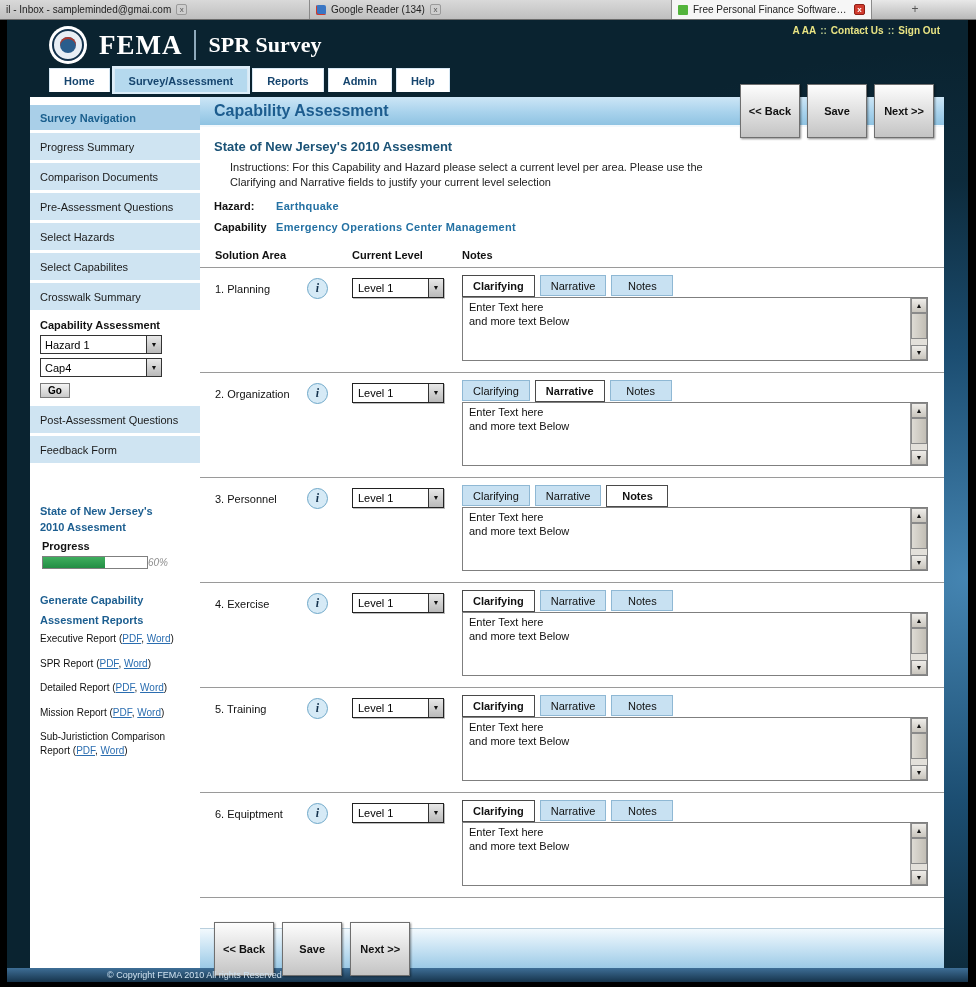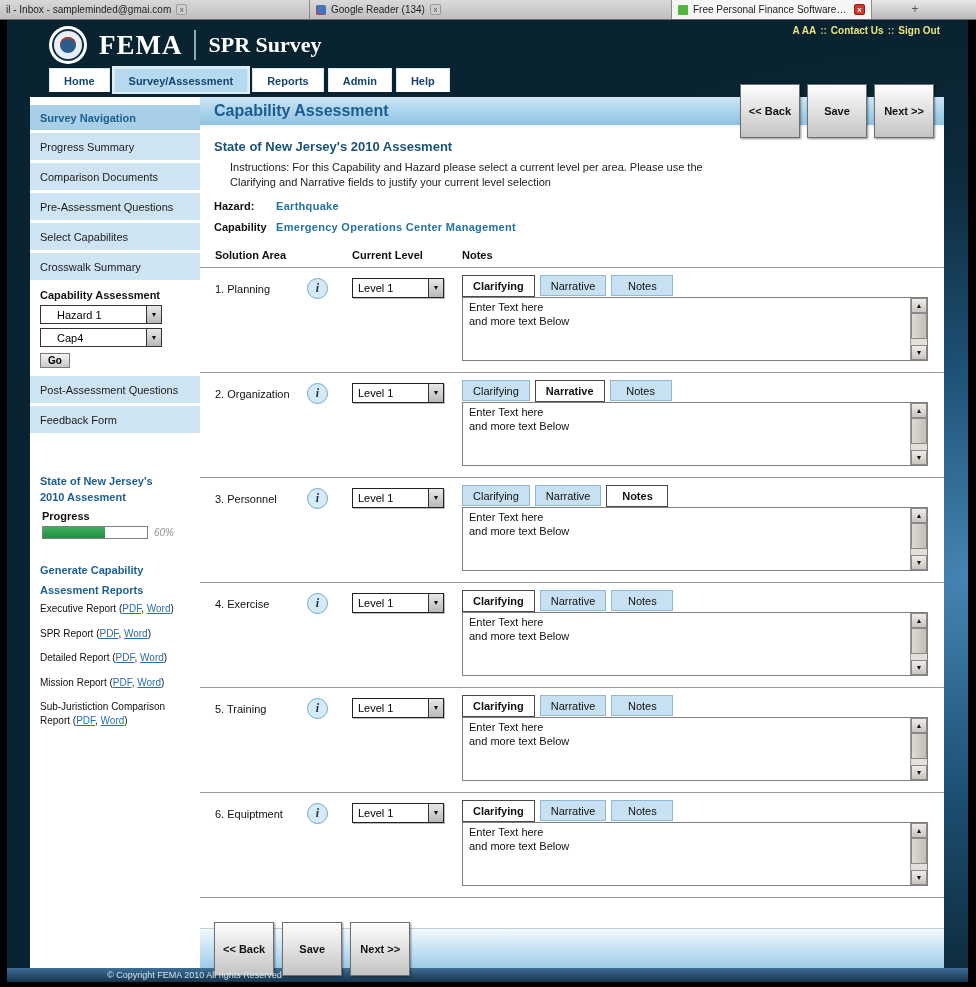--- a/index.html
+++ b/index.html
@@ -47,29 +47,29 @@
   
   .body-area { display:flex; height:876px; padding:5px 0 0 23px; }
 
   
   .sidebar { width:170px; background:#fff; padding-top:8px; font-size:11px; flex:0 0 auto; }
   .side-head { background:#a9cfe8; color:#1a5f8e; font-weight:bold; padding:7px 0 6px 10px; margin-bottom:3px; }
   .side-item { background:#cfe4f2; color:#1b1b1b; padding:8px 0 7px 10px; margin-bottom:3px; cursor:pointer; }
   .side-tool { padding:6px 10px 8px; }
   .side-tool-title { font-weight:bold; color:#111; margin-bottom:4px; }
   .mini-select { display:flex; align-items:center; justify-content:space-between; width:122px; height:19px;
-                 border:1px solid #333; background:#fff; margin-bottom:4px; padding-left:16px; cursor:pointer; }
+                 border:1px solid #333; background:#fff; margin-bottom:4px; padding-left:4px; cursor:pointer; }
   .mini-select .arrow, .sel-arrow { width:15px; height:100%; background:linear-gradient(180deg,#e8e8e8,#b9b9b9);
                  border-left:1px solid #333; font-size:7px; color:#111; display:flex; align-items:center; justify-content:center; }
   .go-btn { font-size:10px; font-weight:bold; background:linear-gradient(180deg,#f4f4f4,#c9c9c9);
             border:1px solid #7a7a7a; padding:1px 7px; margin-top:2px; cursor:pointer; }
   .side-gap { height:38px; }
   .side-blue-title { color:#1c5e90; font-weight:bold; font-size:11px; line-height:1.45; padding:0 0 2px 10px; }
   .progress-label { font-weight:bold; color:#111; padding:2px 0 4px 12px; }
-  .progress-wrap { display:flex; align-items:center; gap:6px; padding-left:12px; }
+  .progress-wrap { display:flex; align-items:center; padding-left:12px; }
   .progress-track { width:106px; height:13px; border:1px solid #7f7f7f; background:#fff; }
   .progress-fill { height:100%; background:linear-gradient(180deg,#3fae5e,#238e44); }
   .progress-pct { font-size:10px; font-style:italic; color:#8d8d8d; }
   .reports { padding:0 8px 0 10px; }
   .report-line { font-size:10px; color:#111; margin-bottom:11px; line-height:1.35; }
   .report-line a { color:#2a6db0; }
 
   
   .main { width:744px; background:#fff; display:flex; flex-direction:column; flex:0 0 auto; }
   .title-bar { height:30px; display:flex; align-items:center; flex:0 0 auto;
@@ -161,20 +161,21 @@
       </div>
     </div>
 
     <div class="body-area">
 
       <aside class="sidebar">
         <div class="side-head">Survey Navigation</div>
         <div class="side-item">Progress Summary</div>
         <div class="side-item">Comparison Documents</div>
         <div class="side-item">Pre-Assessment Questions</div>
+        <div class="side-item">Select Hazards</div>
         <div class="side-item">Select Capabilites</div>
         <div class="side-item">Crosswalk Summary</div>
 
         <div class="side-tool">
           <div class="side-tool-title">Capability Assessment</div>
           <div class="mini-select">
             <span>Hazard 1</span>
             <span class="arrow">▼</span>
           </div>
           <div class="mini-select">

